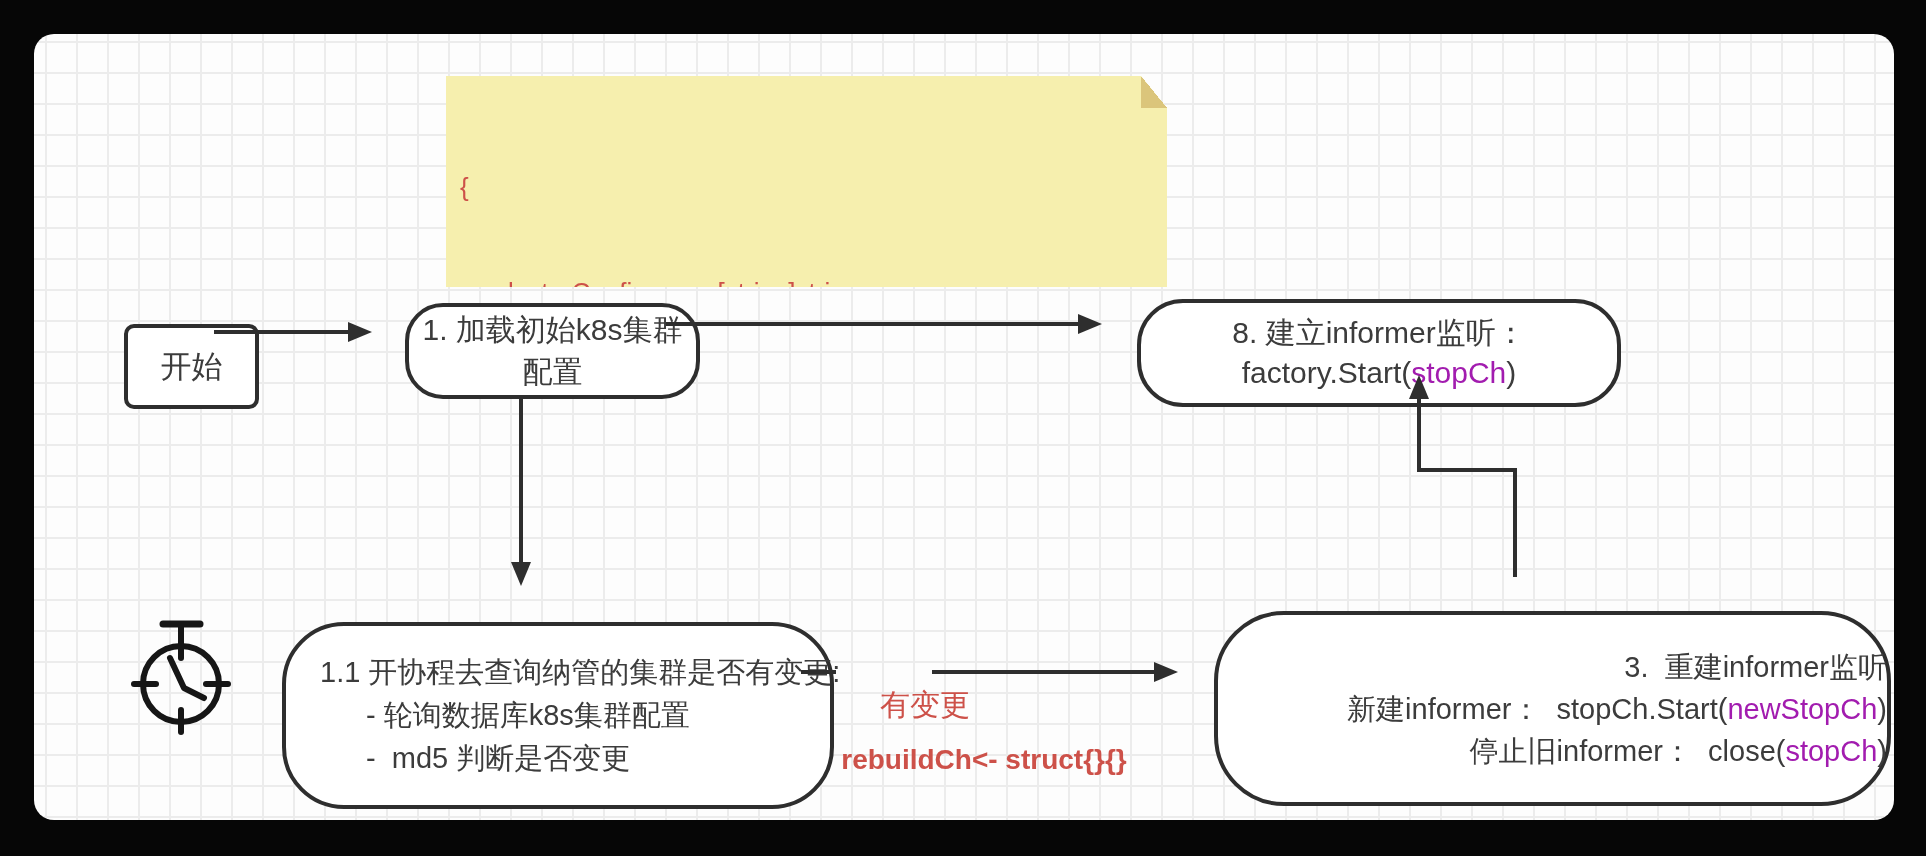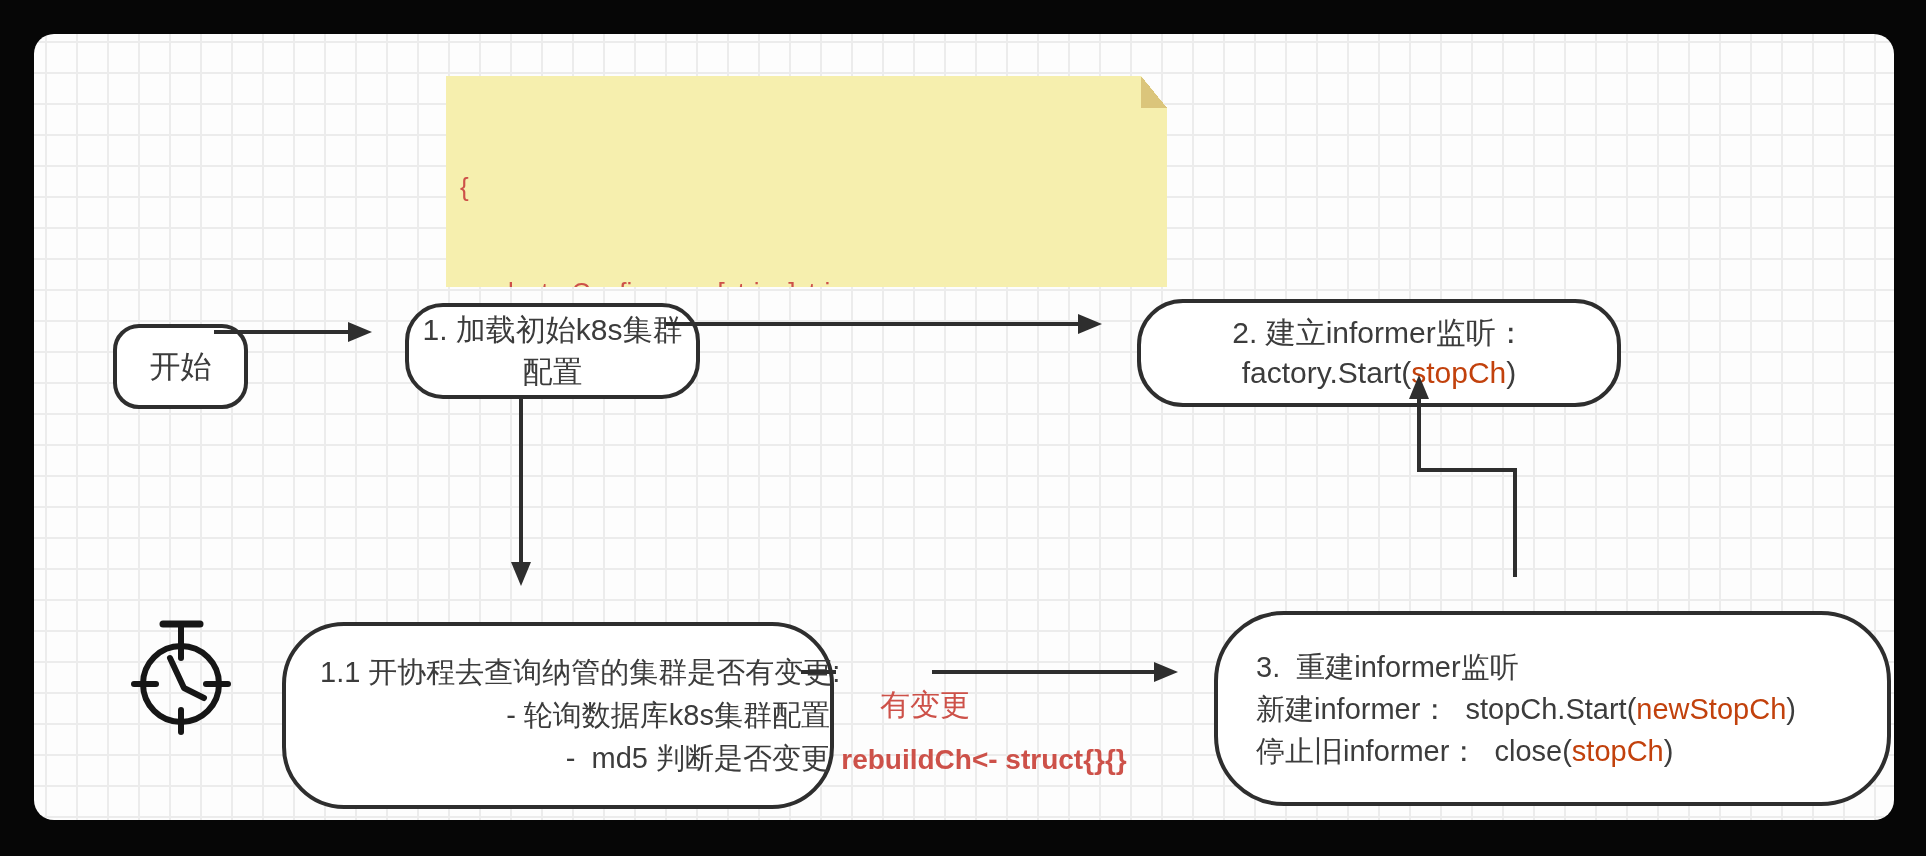--- a/index.html
+++ b/index.html
@@ -31,27 +31,27 @@
     position:absolute;right:0;top:0;width:26px;height:32px;
     background:linear-gradient(to left bottom, rgba(0,0,0,0) 50%, #dbc57b 50%);
   }
   
   .node{
     position:absolute;background:#fff;border:4px solid #2e2e2e;box-sizing:border-box;
     color:#3c3c3c;display:flex;flex-direction:column;justify-content:center;
   }
   .node .ln{white-space:pre;}
   .center{align-items:center;text-align:center;}
-  #node-start{left:79px;top:290px;width:135px;height:85px;border-radius:26px;font-size:31px;}
+  #node-start{left:90px;top:290px;width:135px;height:85px;border-radius:10px;font-size:31px;}
   #node-1{left:371px;top:269px;width:295px;height:96px;border-radius:38px;font-size:30px;line-height:42px;}
   #node-2{left:1103px;top:265px;width:484px;height:108px;border-radius:46px;font-size:30px;line-height:40px;}
   #node-11{left:248px;top:588px;width:552px;height:187px;border-radius:62px;font-size:29px;line-height:43px;padding-left:34px;}
-  #node-11 .indent{padding-left:46px;text-align:right;}
-  #node-3{left:1180px;top:577px;width:677px;height:195px;border-radius:70px;font-size:29px;line-height:42px;padding-left:38px;}
-  .red{color:#c2410c;}
+  #node-11 .indent{padding-left:46px;}
+  #node-3{left:1180px;top:577px;width:677px;height:195px;border-radius:70px;font-size:29px;line-height:42px;padding-left:38px;align-items:flex-end;}
+  .red{color:#a21caf;}
   
   .edge-label{position:absolute;color:#cd5149;white-space:pre;transform:translate(-50%,-50%);}
   #label-change{left:883px;top:671px;font-size:30px;margin-left:8px;}
   #label-rebuild{left:950px;top:726px;font-size:28px;font-weight:bold;}
   
   #wires{position:absolute;left:0;top:0;width:1926px;height:856px;pointer-events:none;}
 </style>
 </head>
 <body>
 
@@ -72,21 +72,21 @@
     <div class="node center" id="node-start">
       <div class="ln">开始</div>
     </div>
 
     <div class="node center" id="node-1">
       <div class="ln">1. 加载初始k8s集群</div>
       <div class="ln">配置</div>
     </div>
 
     <div class="node center" id="node-2">
-      <div class="ln">2. 建立informer监听：</div>
+      <div class="ln">8. 建立informer监听：</div>
       <div class="ln"><span>factory.Start(</span><span class="red">stopCh</span><span>)</span></div>
     </div>
 
     <div class="node" id="node-11">
       <div class="ln">1.1 开协程去查询纳管的集群是否有变更:</div>
       <div class="ln indent">- 轮询数据库k8s集群配置</div>
       <div class="ln indent">-  md5 判断是否变更</div>
     </div>
 
     <div class="node" id="node-3">

